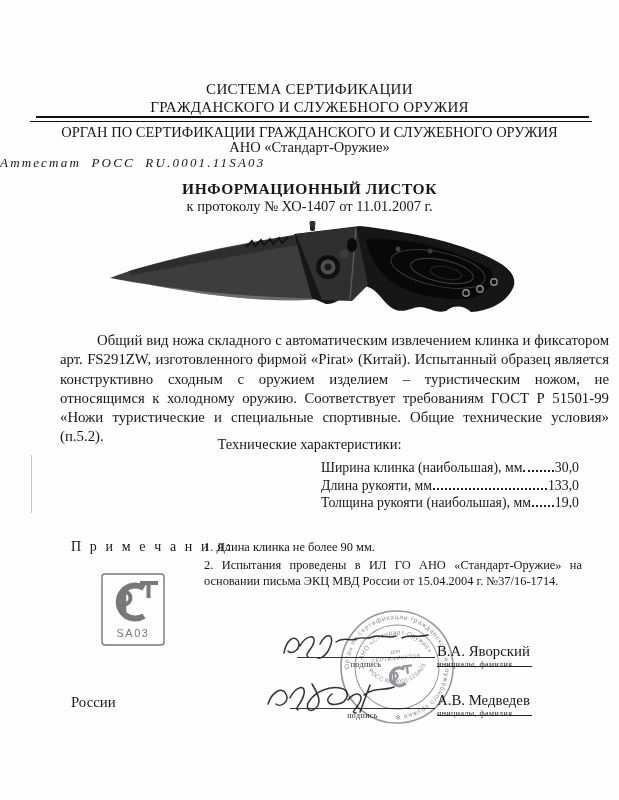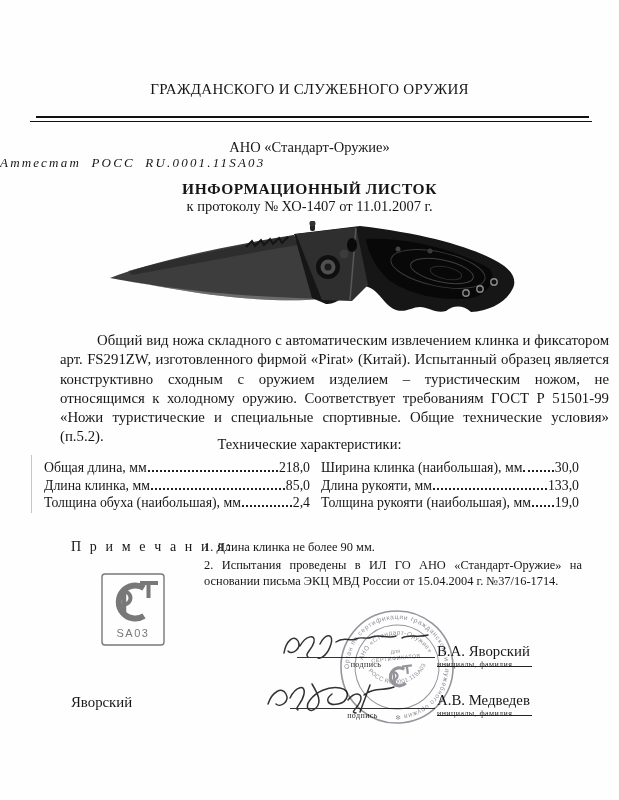--- a/index.html
+++ b/index.html
@@ -49,24 +49,26 @@
   
   .stamp{left:338px; top:608px; width:118px; height:118px; mix-blend-mode:multiply; transform:rotate(-6deg);}
 </style>
 </head>
 <body>
 
 <div class="page">
 
 
   <div class="abs hdr-sys">
+    <div>СИСТЕМА СЕРТИФИКАЦИИ</div>
     <div>ГРАЖДАНСКОГО И СЛУЖЕБНОГО ОРУЖИЯ</div>
   </div>
   <div class="abs rule1"></div>
   <div class="abs rule2"></div>
+  <div class="abs hdr-org1">ОРГАН ПО СЕРТИФИКАЦИИ ГРАЖДАНСКОГО И СЛУЖЕБНОГО ОРУЖИЯ</div>
   <div class="abs hdr-org2">АНО «Стандарт-Оружие»</div>
   <div class="abs hdr-att">Аттестат РОСС RU.0001.11SA03</div>
 
   <div class="abs doc-title">ИНФОРМАЦИОННЫЙ ЛИСТОК</div>
   <div class="abs doc-sub">к протоколу № ХО-1407 от 11.01.2007 г.</div>
 
   <svg class="abs knife" viewBox="0 0 424 100" aria-hidden="true">
 
     <path d="M 12,57 C 50,42 120,26 196,14 L 222,78 C 180,82 120,76 70,67 C 42,62 22,59 12,57 Z" fill="#3d3d3d"></path>
     <path d="M 14,57 C 60,66 130,75 200,77 L 222,78 C 180,82 120,76 70,67 C 45,63 24,59 14,57 Z" fill="#9a9a9a" opacity="0.5"></path>
@@ -97,37 +99,20 @@
     <circle cx="368" cy="72" r="3.2" fill="#111" stroke="#8a8a8a" stroke-width="1.4"></circle>
     <circle cx="382" cy="68" r="3.2" fill="#111" stroke="#8a8a8a" stroke-width="1.4"></circle>
     <circle cx="396" cy="61" r="3.2" fill="#111" stroke="#8a8a8a" stroke-width="1.4"></circle>
   </svg>
 
   <div class="abs body-par">Общий вид ножа складного с автоматическим извлечением клинка и фиксатором арт. FS291ZW, изготовленного фирмой «Pirat» (Китай). Испытанный образец является конструктивно сходным с оружием изделием – туристическим ножом, не относящимся к холодному оружию. Соответствует требованиям ГОСТ Р 51501-99 «Ножи туристические и специальные спортивные. Общие технические условия» (п.5.2).</div>
 
   <div class="abs specs-title">Технические характеристики:</div>
   <div class="abs specs-vline"></div>
 
-  <div class="abs specs-col left">
-    <div class="spec-row">
-      <span>Общая длина, мм</span>
-        <span class="dots"></span>
-        <span>218,0</span>
-    </div>
-    <div class="spec-row">
-      <span>Длина клинка, мм</span>
-        <span class="dots"></span>
-        <span>85,0</span>
-    </div>
-    <div class="spec-row">
-      <span>Толщина обуха (наибольшая), мм</span>
-        <span class="dots"></span>
-        <span>2,4</span>
-    </div>
-  </div>
 
   <div class="abs specs-col right">
     <div class="spec-row">
       <span>Ширина клинка (наибольшая), мм</span>
         <span class="dots"></span>
         <span>30,0</span>
     </div>
     <div class="spec-row">
       <span>Длина рукояти, мм</span>
         <span class="dots"></span>
@@ -162,21 +147,21 @@
   <svg class="abs sig-svg" style="left:278px; top:629px;" width="165" height="32" viewBox="0 0 165 32">
     <path d="M 6,24 C 8,12 16,5 20,12 C 24,19 14,27 10,22 M 22,17 C 28,6 38,5 36,13 C 34,21 26,25 30,28 M 42,15 C 48,3 56,5 53,15 C 50,25 44,30 40,29 M 58,13 C 66,7 72,13 78,10 C 84,7 88,11 94,8 C 102,5 110,10 118,7 M 124,9 C 132,5 140,9 150,6" stroke="#333" stroke-width="1.5" fill="none" stroke-linecap="round"></path>
   </svg>
   <div class="abs sig-line" style="left:297px; top:657px; width:138px;"></div>
   <div class="abs tiny" style="left:297px; top:660px; width:138px;">подпись</div>
   <div class="abs sig-name-wrap" style="top:642px;">
     <span class="sig-name">В.А. Яворский</span>
     <div class="tiny" style="text-align:left;">инициалы, фамилия</div>
   </div>
 
-  <div class="abs sig-role" style="top:694px;">Яворский</div>
+  <div class="abs sig-role" style="top:694px;">России</div>
   <svg class="abs sig-svg" style="left:262px; top:676px;" width="175" height="38" viewBox="0 0 175 38">
     <path d="M 6,28 C 10,16 20,10 24,18 C 28,26 18,32 14,28 M 28,22 C 34,10 44,8 42,18 C 40,28 32,32 36,34 M 50,8 C 56,18 60,26 54,32 C 48,38 42,32 48,24 C 54,16 66,10 78,12 C 90,14 86,26 76,28 C 66,30 62,24 70,18 M 86,24 C 94,14 102,18 98,26 C 94,34 88,36 94,37 M 108,9 L 98,36 M 102,19 C 112,11 122,15 132,11" stroke="#333" stroke-width="1.5" fill="none" stroke-linecap="round"></path>
   </svg>
   <div class="abs sig-line" style="left:290px; top:708px; width:145px;"></div>
   <div class="abs tiny" style="left:290px; top:711px; width:145px;">подпись</div>
   <div class="abs sig-name-wrap" style="top:691px;">
     <span class="sig-name">А.В. Медведев</span>
     <div class="tiny" style="text-align:left;">инициалы, фамилия</div>
   </div>
 

